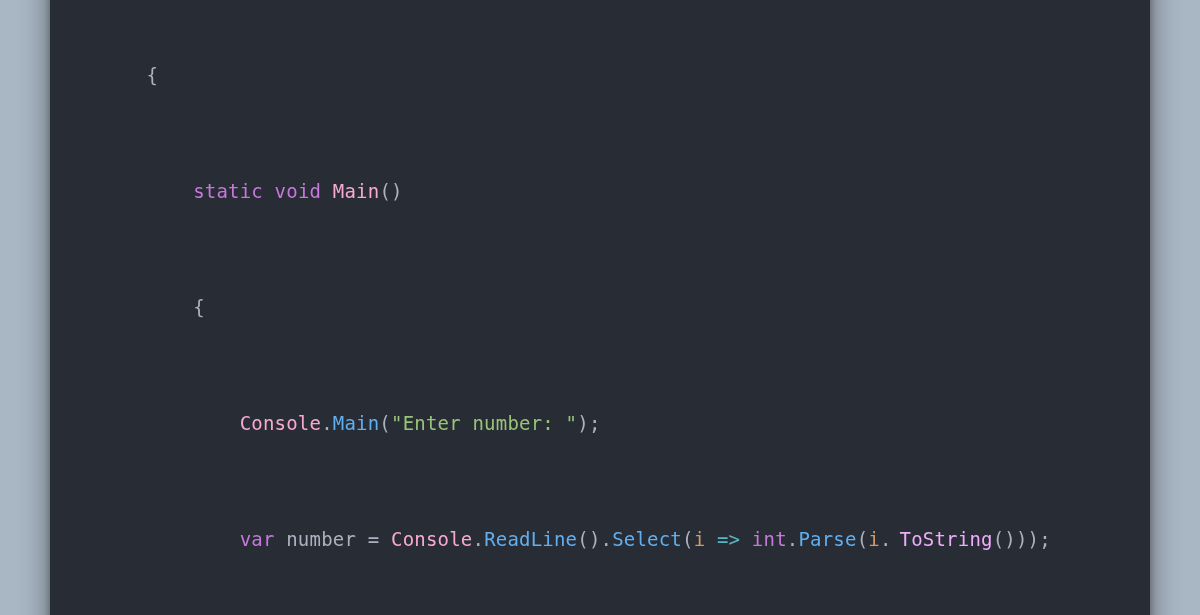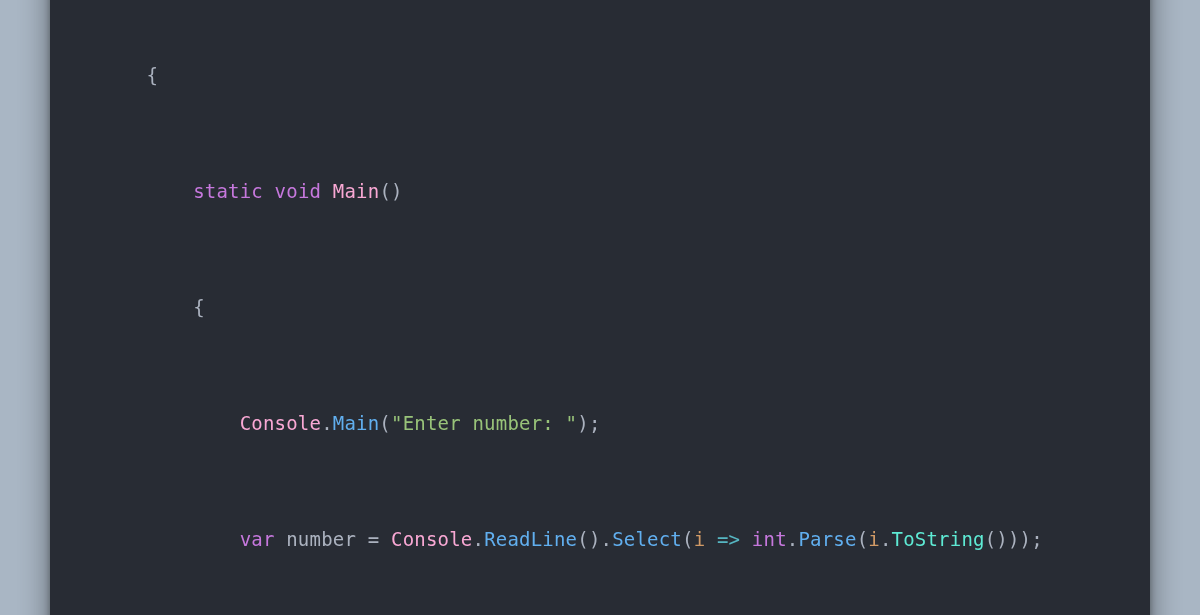--- a/index.html
+++ b/index.html
@@ -30,21 +30,21 @@
     user-select: none;
     padding-right: 12px;
     min-width: 32px;
   }
   .lines { flex: 1; white-space: pre; }
   .lines div { height: 29px; }
 
   
   .kw   { color: #c678dd; }  
   .type { color: #f9a8d4; }  
-  .ns   { color: #5eead4; }  
+  .ns   { color: #f0abfc; margin-left: 8px; }  
   .fn   { color: #61afef; }  
   .str  { color: #98c379; }  
   .pun  { color: #abb2bf; }  
   .par  { color: #d19a66; } 
   .op   { color: #56b6c2; }  
   .lines { color: #abb2bf; }
 </style>
 </head>
 <body>
 

